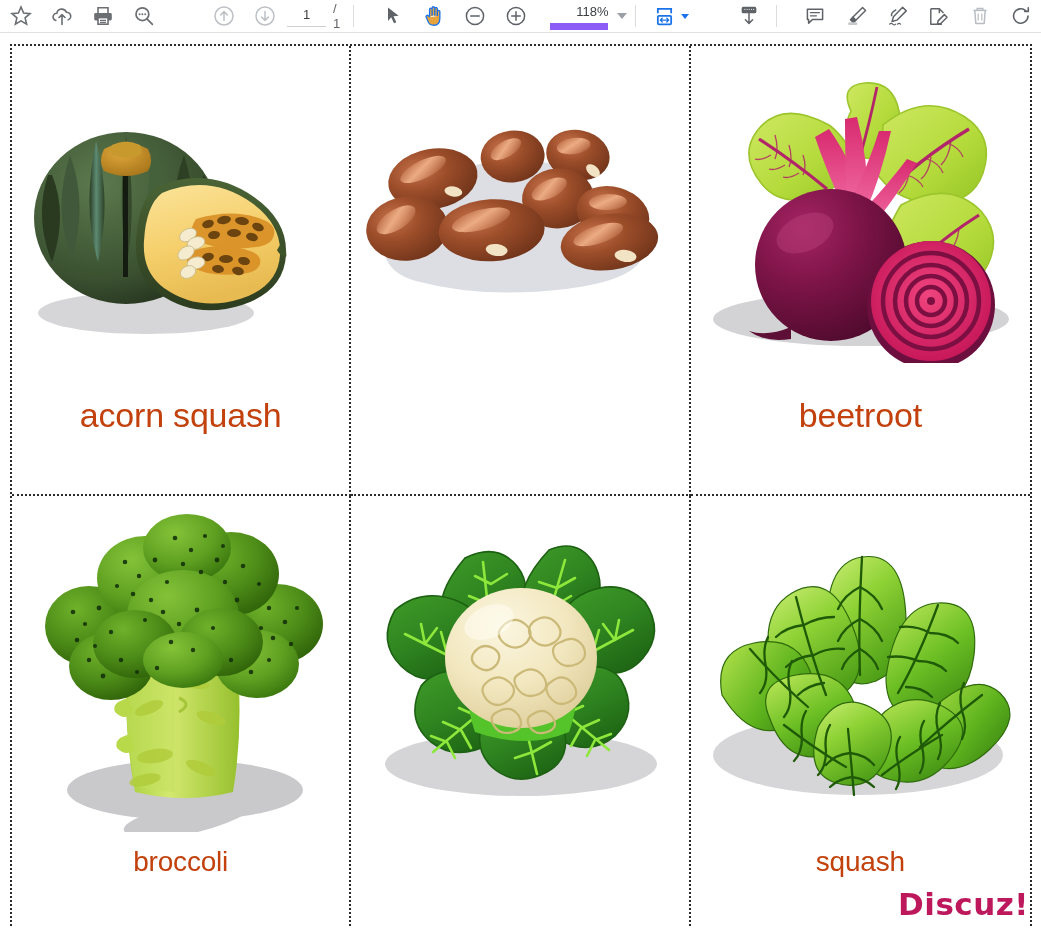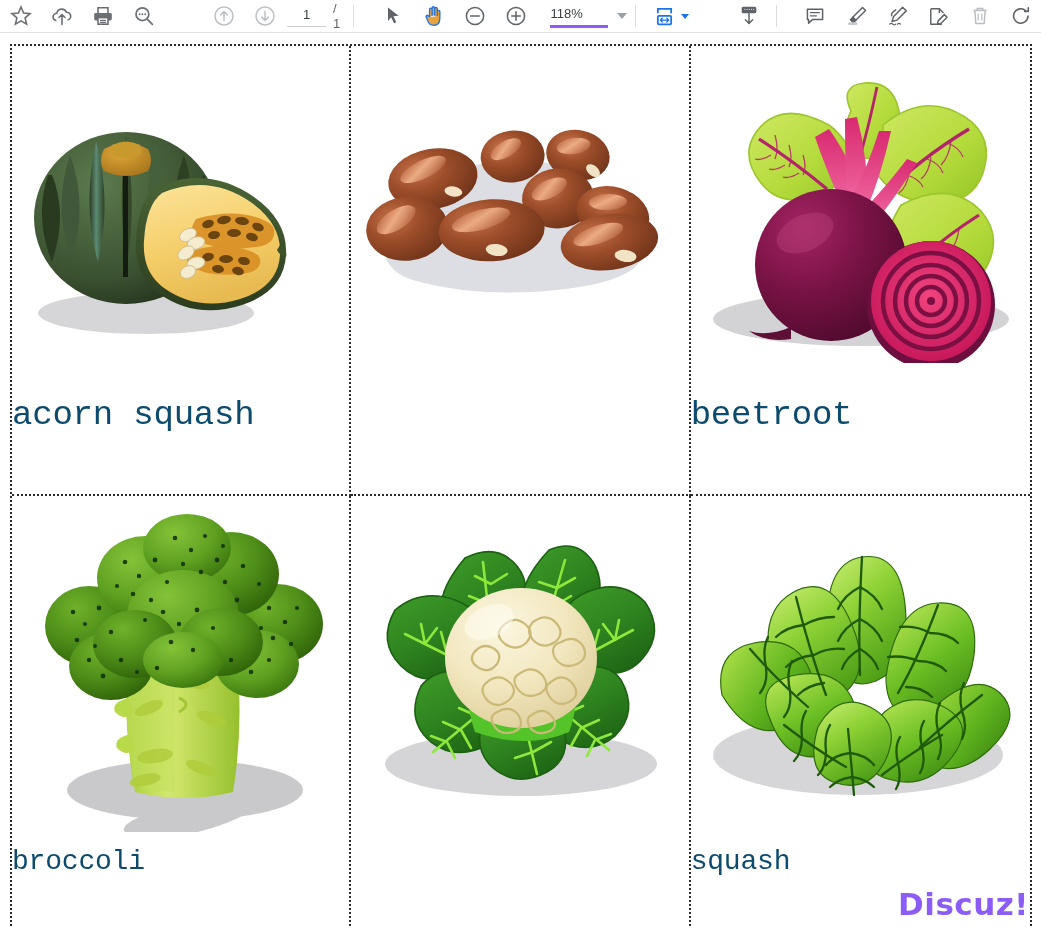--- a/index.html
+++ b/index.html
@@ -43,23 +43,23 @@
   }
   .pagetotal {
     font-size: 13px; color: #5f6368;
     margin-left: 7px; letter-spacing: .5px;
   }
   .zoombox {
     display: flex; align-items: center;
     height: 32px; margin-left: 14px;
   }
   .zoomval {
-    width: 58px; text-align: left;
+    width: 58px; text-align: right;
     font-size: 13px; color: #3c4043;
-    border-bottom: 3px solid #8b5cf6;
+    border-bottom: 7px solid #8b5cf6;
     padding-bottom: 2px; line-height: 18px;
   }
   .caret-gray {
     width: 0; height: 0; margin-left: 9px; margin-right: 2px;
     border-left: 5px solid transparent;
     border-right: 5px solid transparent;
     border-top: 6px solid #9aa0a6;
   }
   .caret-blue {
     width: 0; height: 0; margin-left: 4px;
@@ -99,38 +99,39 @@
     border-bottom: 2px dotted #2b2b2b;
   }
   .cell:nth-child(3n) { border-right: none; }
   .cell:nth-child(n+4) { border-bottom: none; }
   .art {
     width: 100%; height: 352px;
     display: flex; align-items: center; justify-content: center;
   }
   .art svg { display: block; }
   .caption {
-    font-family: Liberation Mono, monospace;
+    font-family: Liberation Sans, sans-serif;
     font-weight: 300;
     font-size: 34px;
-    color: #0c4a6e;
+    color: #c2410c;
     letter-spacing: -0.2px;
     line-height: 1;
+    text-align: center;
     width: 100%;
   }
   .cap-b { font-size: 28px; }
 
   
   #watermark {
     position: absolute;
     right: 12px; bottom: 6px;
     font-family: "DejaVu Sans", sans-serif;
     font-weight: bold;
     font-size: 31px;
-    color: #8b5cf6;
+    color: #be185d;
     letter-spacing: .5px;
     text-shadow: 1px 1px 0 #ffffff, -1px -1px 0 #ffffff,
                  1px -1px 0 #ffffff, -1px 1px 0 #ffffff;
     pointer-events: none;
   }
 </style>
 </head>
 <body>
 
 <div id="toolbar">

